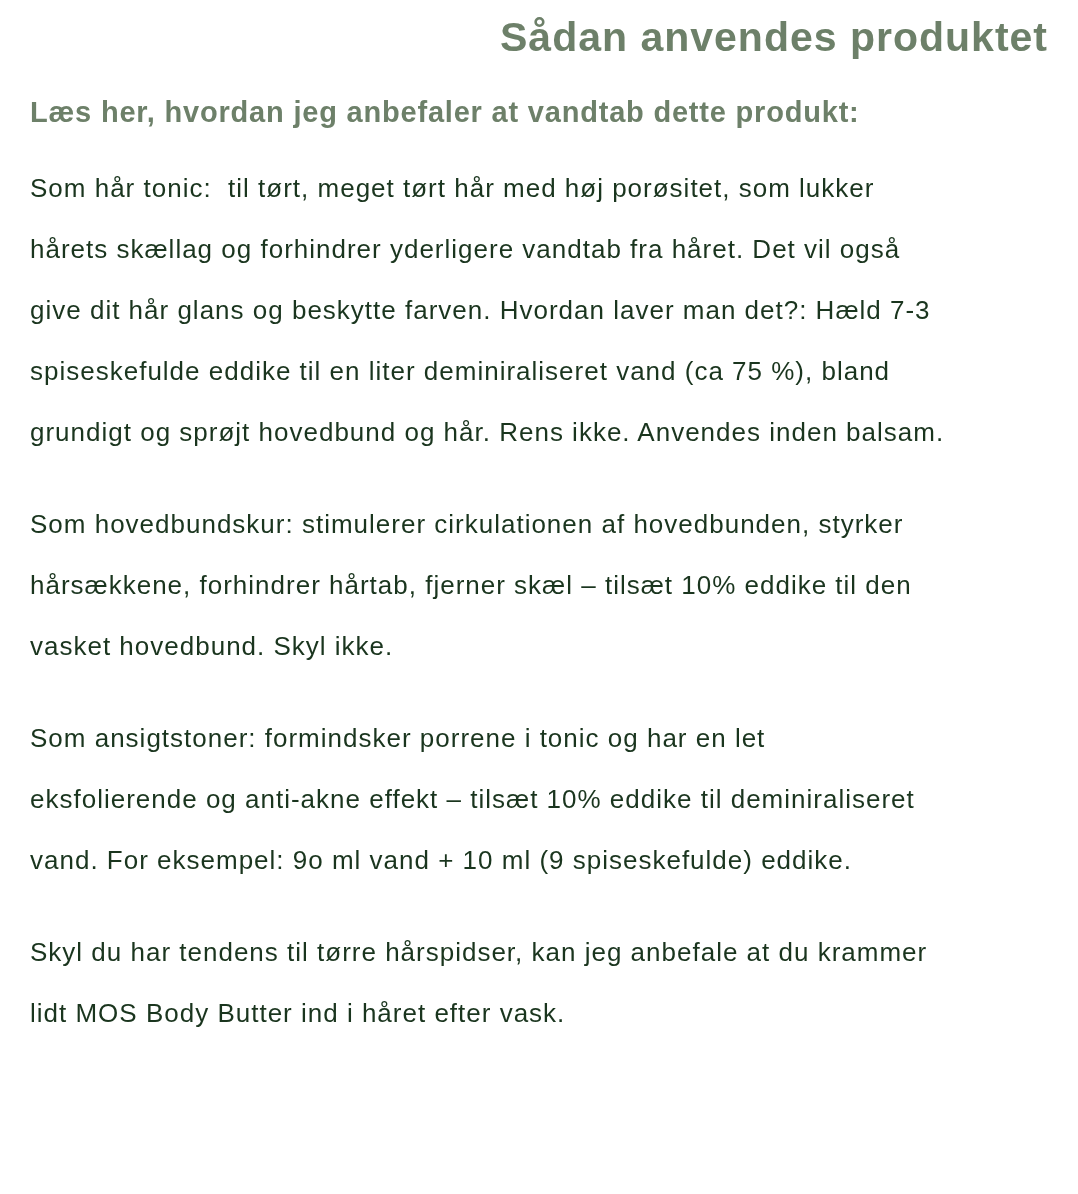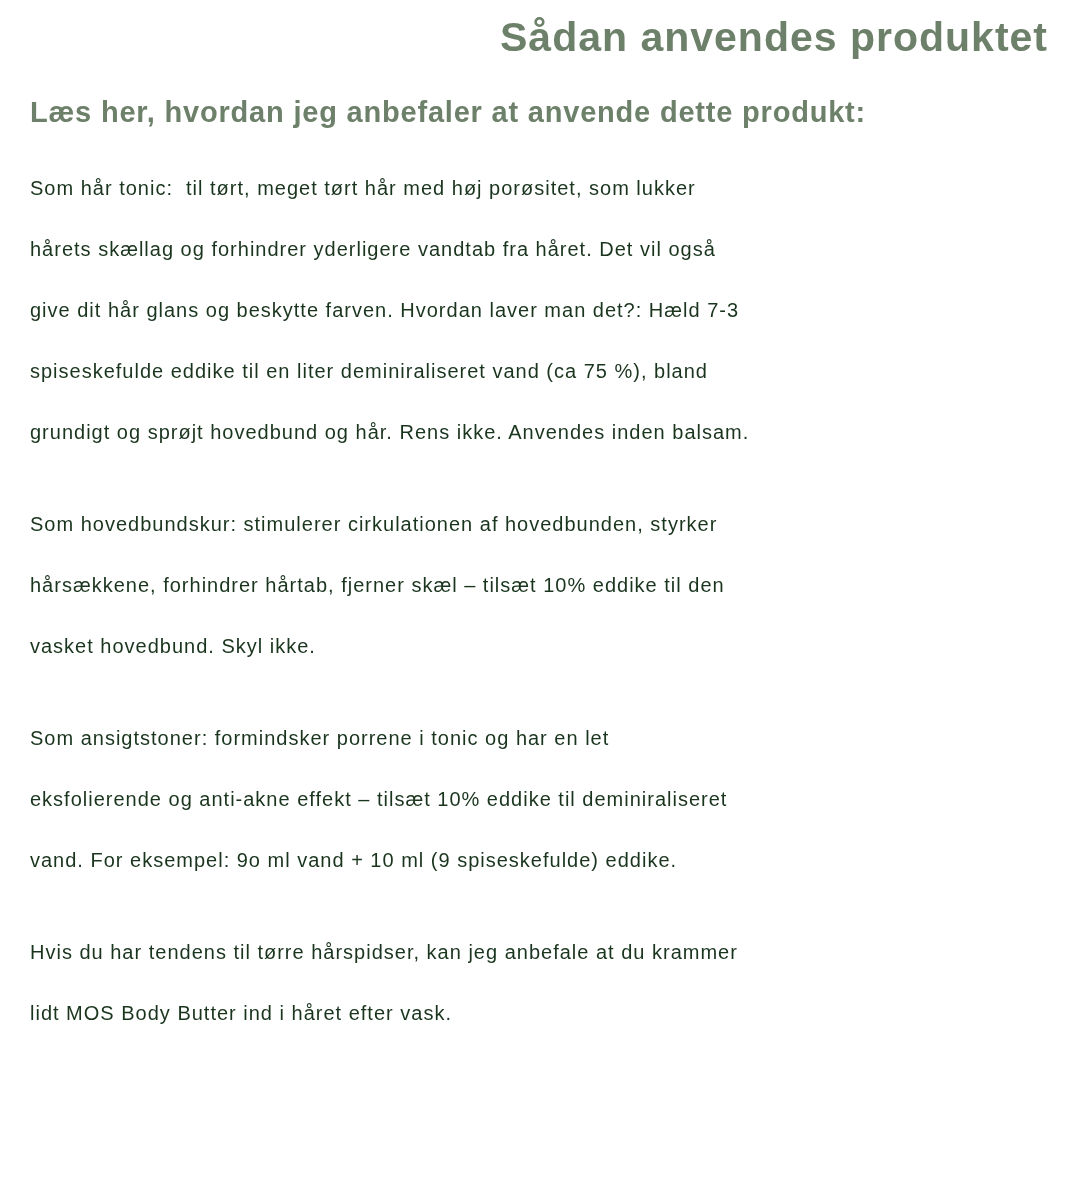--- a/index.html
+++ b/index.html
@@ -31,40 +31,40 @@
   .sub-heading {
     margin: 34px 0 0 0;
     font-size: 29px;
     font-weight: 700;
     letter-spacing: 0.8px;
     line-height: 1.2;
     color: var(--heading-color);
   }
   .para {
     margin: 28px 0 0 0;
-    font-size: 20px;
+    font-size: 26px;
     font-weight: 400;
     letter-spacing: 1px;
     line-height: 61px;
     color: var(--body-text-color);
   }
   .para + .para { margin-top: 31px; }
   .ln {
     display: block;
     white-space: pre;
   }
 </style>
 </head>
 <body>
 
 <main class="content">
 
   <h1 class="page-title">Sådan anvendes produktet</h1>
 
-  <h2 class="sub-heading">Læs her, hvordan jeg anbefaler at anvende dette produkt:</h2>
+  <h2 class="sub-heading">Læs her, hvordan jeg anbefaler at vandtab dette produkt:</h2>
 
   <p class="para">
     <span class="ln">Som hår tonic:  til tørt, meget tørt hår med høj porøsitet, som lukker</span>
     <span class="ln">hårets skællag og forhindrer yderligere vandtab fra håret. Det vil også</span>
     <span class="ln">give dit hår glans og beskytte farven. Hvordan laver man det?: Hæld 7-3</span>
     <span class="ln">spiseskefulde eddike til en liter deminiraliseret vand (ca 75 %), bland</span>
     <span class="ln">grundigt og sprøjt hovedbund og hår. Rens ikke. Anvendes inden balsam.</span>
   </p>
 
   <p class="para">
@@ -73,17 +73,17 @@
     <span class="ln">vasket hovedbund. Skyl ikke.</span>
   </p>
 
   <p class="para">
     <span class="ln">Som ansigtstoner: formindsker porrene i tonic og har en let</span>
     <span class="ln">eksfolierende og anti-akne effekt – tilsæt 10% eddike til deminiraliseret</span>
     <span class="ln">vand. For eksempel: 9o ml vand + 10 ml (9 spiseskefulde) eddike.</span>
   </p>
 
   <p class="para">
-    <span class="ln">Hvis du har tendens til tørre hårspidser, kan jeg anbefale at du krammer</span>
+    <span class="ln">Skyl du har tendens til tørre hårspidser, kan jeg anbefale at du krammer</span>
     <span class="ln">lidt MOS Body Butter ind i håret efter vask.</span>
   </p>
 
 </main>
 
 </body></html>

